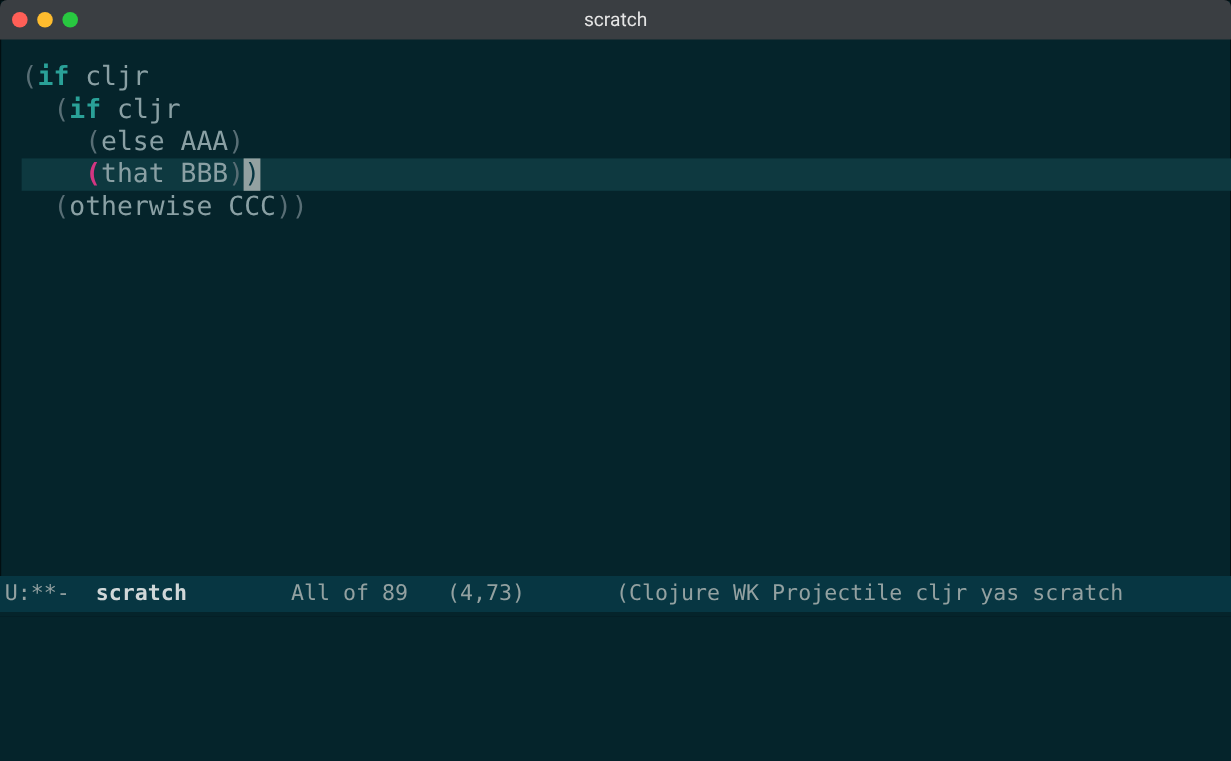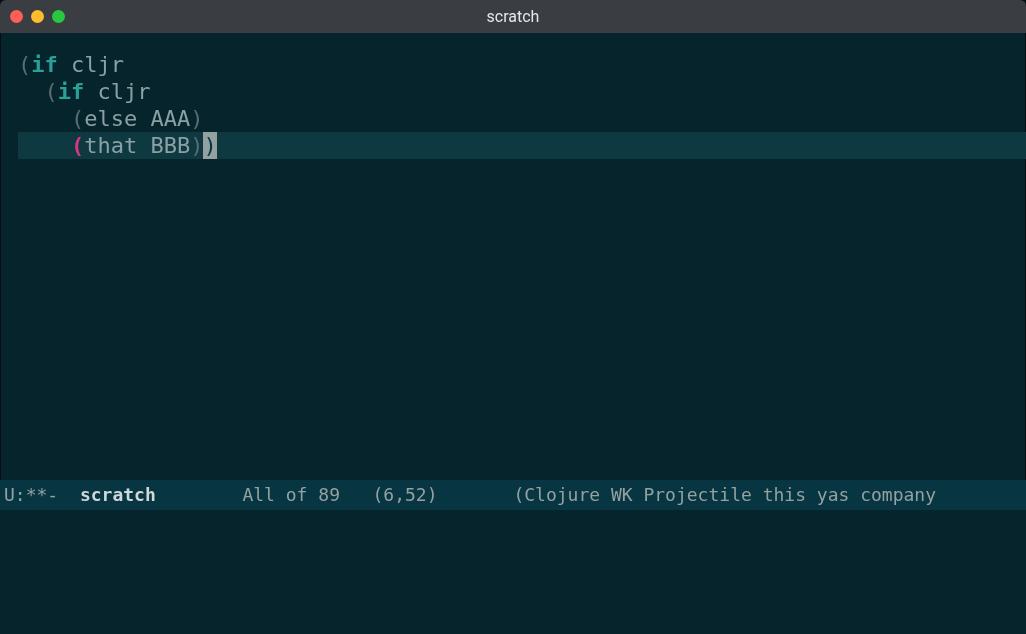--- a/index.html
+++ b/index.html
@@ -126,18 +126,19 @@
       <div class="dot green"></div>
     </div>
     <div class="title">scratch</div>
   </div>
 
   <div class="editor" id="editor">
       <div class="line"><span class="paren-dim">(</span><span class="kw">if</span><span class="sym"> cljr</span></div>
       <div class="line">  <span class="paren-dim">(</span><span class="kw">if</span><span class="sym"> cljr</span></div>
       <div class="line">    <span class="paren-dim">(</span><span class="sym">else AAA</span><span class="paren-dim">)</span></div>
       <div class="line current">    <span class="paren-match-open">(</span><span class="sym">that BBB</span><span class="paren-dim">)</span><span class="paren-match-close cursor-block">)</span></div>
+      <div class="line">  <span class="paren-dim">(</span><span class="sym">otherwise CCC</span><span class="paren-dim">)</span><span class="paren-dim2">)</span></div>
     </div>
 
-  <div class="modeline"><span>U:**-</span>  <span class="buf">scratch</span>        <span>All of 89</span>   <span>(6,52)</span>       <span>(Clojure WK Projectile this yas company</span></div>
+  <div class="modeline"><span>U:**-</span>  <span class="buf">scratch</span>        <span>All of 89</span>   <span>(4,73)</span>       <span>(Clojure WK Projectile cljr yas scratch</span></div>
 
   <div class="minibuffer"></div>
 </div>
 
 </body></html>

